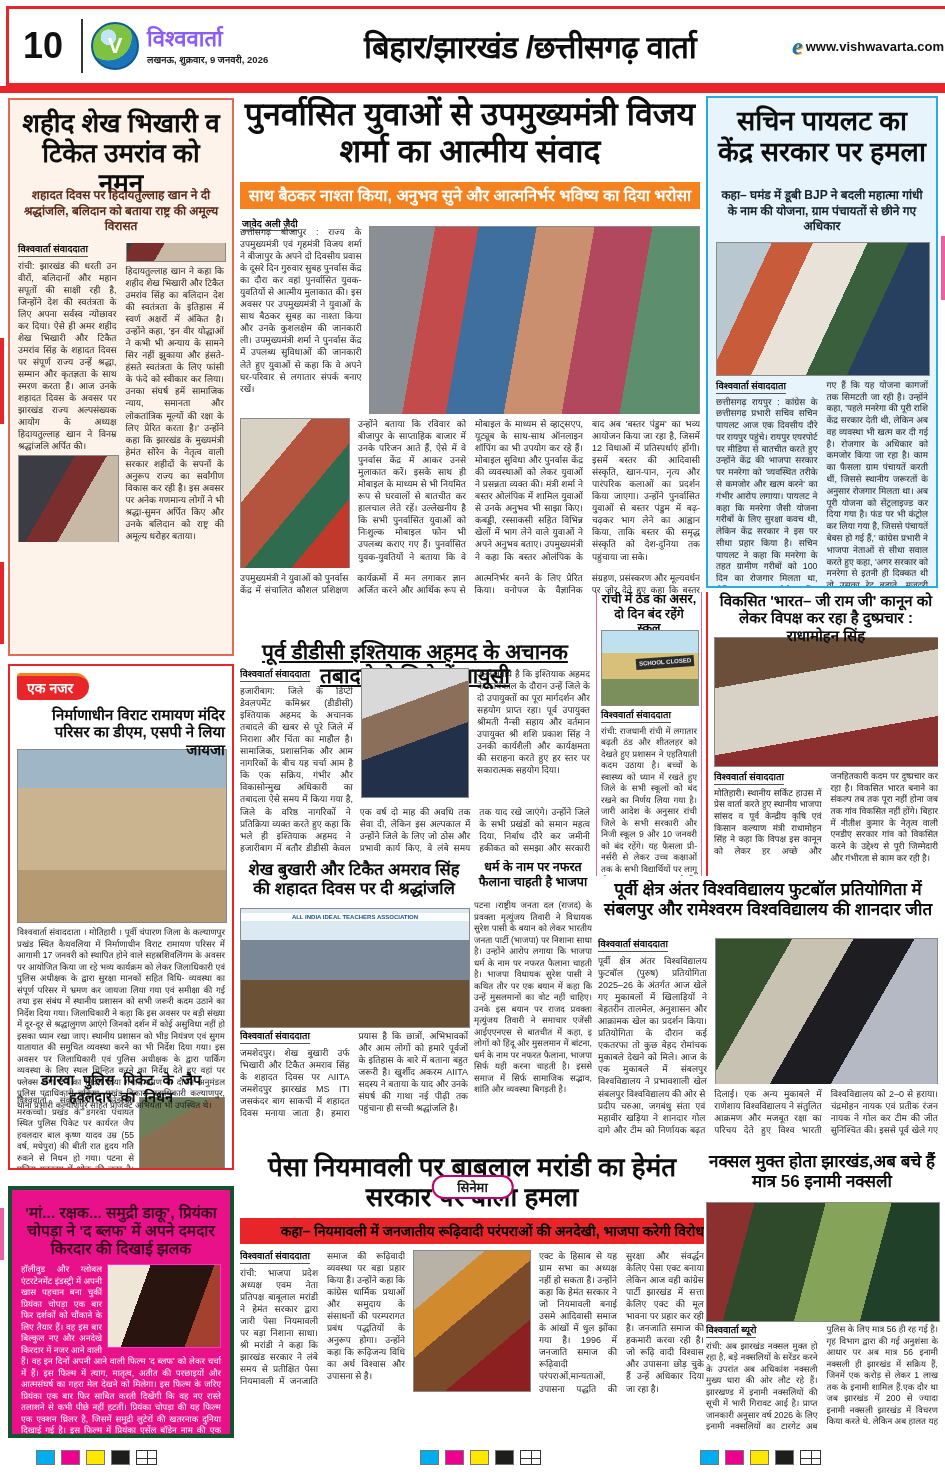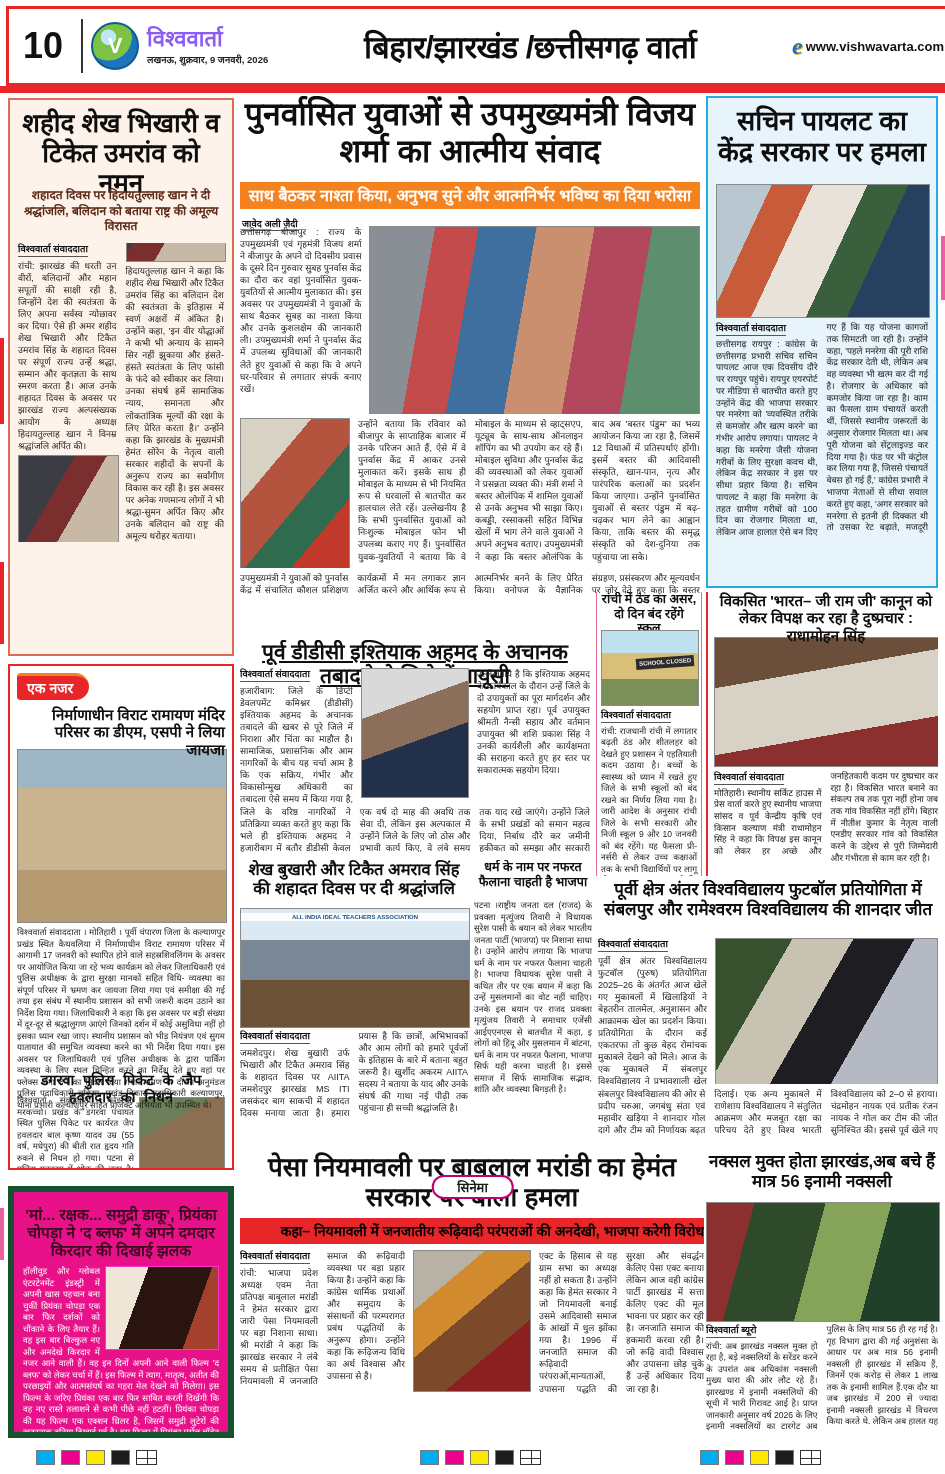--- a/index.html
+++ b/index.html
@@ -34,21 +34,21 @@
   .shahid .body{height:390px;}
   .ph-shahid{width:100%;height:104px;background:linear-gradient(120deg,#3c3c44 0 35%,#7a2e2e 35% 55%,#c7b9a6 55% 100%);margin:3px 0;}
   .eknajar{left:8px;top:664px;width:226px;height:506px;border:2px solid #e8262a;padding:7px;box-sizing:border-box;background:#fff;}
   .tag{display:inline-block;background:#e8262a;color:#fff;font-weight:bold;font-size:14px;padding:2px 16px 3px 10px;border-radius:4px 14px 14px 4px;border-top:3px solid #f4821f;}
   .eknajar .hl2{font-size:15px;text-align:right;margin:6px 0 5px 0;height:38px;}
   .ph-eknajar{width:100%;height:172px;background:linear-gradient(180deg,#9fb6c6 0 22%,#c9b48f 22% 70%,#b59a72 70% 100%);}
   .eknajar .b1{height:142px;margin-top:4px;font-size:8.6px;}
   .eknajar .hl3{font-size:14.5px;margin:4px 0 2px 0;height:20px;font-family:Liberation Mono, monospace;}
   .eknajar .b2{height:96px;font-size:8.6px;}
   .ph-havaldar{float:right;width:84px;height:88px;margin:2px 0 2px 5px;background:linear-gradient(150deg,#6d7f5a 0 30%,#8a6f52 30% 100%);}
-  .cinema{left:8px;top:1186px;width:226px;height:252px;background:#e8118a;border:6px solid #14532d;padding:14px 9px 8px 9px;box-sizing:border-box;}
+  .cinema{left:8px;top:1186px;width:226px;height:252px;background:#e8118a;border:4px solid #14532d;padding:14px 9px 8px 9px;box-sizing:border-box;}
   .cinema-pill{position:absolute;left:50%;transform:translateX(-50%);top:1175px;background:#fff;border:2px solid #c0006e;border-radius:14px;padding:1px 24px;font-weight:bold;font-size:13px;color:#1a1a1a;z-index:5;}
   .cinema .hl4{font-size:15.5px;color:#3d0a20;height:56px;}
   .cinema .body{color:#fff;font-size:8.6px;height:158px;margin-top:4px;}
   .ph-cinema{float:right;width:112px;height:82px;margin:0 0 3px 5px;background:linear-gradient(110deg,#efe6d8 0 30%,#2a1410 30% 75%,#a3402e 75% 100%);border-color:#f3c;}
   
   .main-hl{left:240px;top:96px;width:460px;height:84px;font-size:32px;}
   .main-bar{left:240px;top:182px;width:460px;height:27px;background:#f4821f;color:#fff;font-weight:bold;font-size:16px;text-align:center;line-height:27px;}
   .main-byline{left:242px;top:213px;width:200px;}
   .main-r1{left:240px;top:226px;width:460px;height:188px;}
   .main-r1 .t{width:27%;}
@@ -209,20 +209,21 @@
     <div class="body cols2 ta">
       <span class="byline">विश्ववार्ता संवाददाता</span>
       <div>रांची: भाजपा प्रदेश अध्यक्ष एवम नेता प्रतिपक्ष बाबूलाल मरांडी ने हेमंत सरकार द्वारा जारी पेसा नियमावली पर बड़ा निशाना साधा।श्री मरांडी ने कहा कि झारखंड सरकार ने लंबे समय से प्रतीक्षित पेसा नियमावली में जनजाति समाज की रूढ़िवादी व्यवस्था पर बड़ा प्रहार किया है। उन्होंने कहा कि कांग्रेस धार्मिक प्रथाओं और समुदाय के संसाधनों की परम्परागत प्रबंध पद्धतियों के अनुरूप होगा। उन्होंने कहा कि रूढ़िजन्य विधि का अर्थ विश्वास और उपासना से है।</div>
     </div>
     <div class="photo ph-pesa"></div>
     <div class="body cols2 tb">एक्ट के हिसाब से यह ग्राम सभा का अध्यक्ष नहीं हो सकता है। उन्होंने कहा कि हेमंत सरकार ने जो नियमावली बनाई उसमे आदिवासी समाज के आंखों में धुल झोंका गया है। 1996 में जनजाति समाज की रूढ़िवादी परंपराओं,मान्यताओं, उपासना पद्धति की सुरक्षा और संवर्द्धन केलिए पेसा एक्ट बनाया लेकिन आज वही कांग्रेस पार्टी झारखंड में सत्ता केलिए एक्ट की मूल भावना पर प्रहार कर रही है। जनजाति समाज की हकमारी करवा रही है। जो रूढ़ि वादी विश्वास और उपासना छोड़ चुके हैं उन्हें अधिकार दिया जा रहा है।</div>
   </div>
 
   <div class="abs pilot">
     <div class="hl hl5">सचिन पायलट का केंद्र सरकार पर हमला</div>
+    <div class="sub">कहा– घमंड में डूबी BJP ने बदली महात्मा गांधी के नाम की योजना, ग्राम पंचायतों से छीने गए अधिकार</div>
     <div class="photo ph-pilot"></div>
     <div class="body cols2">
       <span class="byline">विश्ववार्ता संवाददाता</span>
       <div>छत्तीसगढ़ रायपुर : कांग्रेस के छत्तीसगढ़ प्रभारी सचिव सचिन पायलट आज एक दिवसीय दौरे पर रायपुर पहुंचे। रायपुर एयरपोर्ट पर मीडिया से बातचीत करते हुए उन्होंने केंद्र की भाजपा सरकार पर मनरेगा को 'व्यवस्थित तरीके से कमजोर और खत्म करने' का गंभीर आरोप लगाया। पायलट ने कहा कि मनरेगा जैसी योजना गरीबों के लिए सुरक्षा कवच थी, लेकिन केंद्र सरकार ने इस पर सीधा प्रहार किया है। सचिन पायलट ने कहा कि मनरेगा के तहत ग्रामीण गरीबों को 100 दिन का रोजगार मिलता था, लेकिन आज हालात ऐसे बन दिए गए हैं कि यह योजना कागजों तक सिमटती जा रही है। उन्होंने कहा, 'पहले मनरेगा की पूरी राशि केंद्र सरकार देती थी, लेकिन अब वह व्यवस्था भी खत्म कर दी गई है। रोजगार के अधिकार को कमजोर किया जा रहा है। काम का फैसला ग्राम पंचायतें करती थीं, जिससे स्थानीय जरूरतों के अनुसार रोजगार मिलता था। अब पूरी योजना को सेंट्रलाइज्ड कर दिया गया है। फंड पर भी कंट्रोल कर लिया गया है, जिससे पंचायतें बेबस हो गई हैं,' कांग्रेस प्रभारी ने भाजपा नेताओं से सीधा सवाल करते हुए कहा, 'अगर सरकार को मनरेगा से इतनी ही दिक्कत थी तो उसका रेट बढ़ाते, मजदूरी बढ़ाते, लेकिन आपने तो योजना को ही खत्म करने का रास्ता चुना। यह गरीब जनता के साथ अन्याय है।' सचिन पायलट ने कहा कि यह पहली बार है जब महात्मा गांधी के नाम से जुड़ी योजना की मूल भावना को ही बदल दिया गया। उन्होंने कहा 'यह योजना सिर्फ रोजगार नहीं, बल्कि गरीबों की गरिमा और आत्मसम्मान से जुड़ी थी,'।</div>
     </div>
   </div>
 
   <div class="abs school">
     <div class="hl hl6">रांची में ठंड का असर, दो दिन बंद रहेंगे स्कूल</div>
     <div class="photo ph-school">

